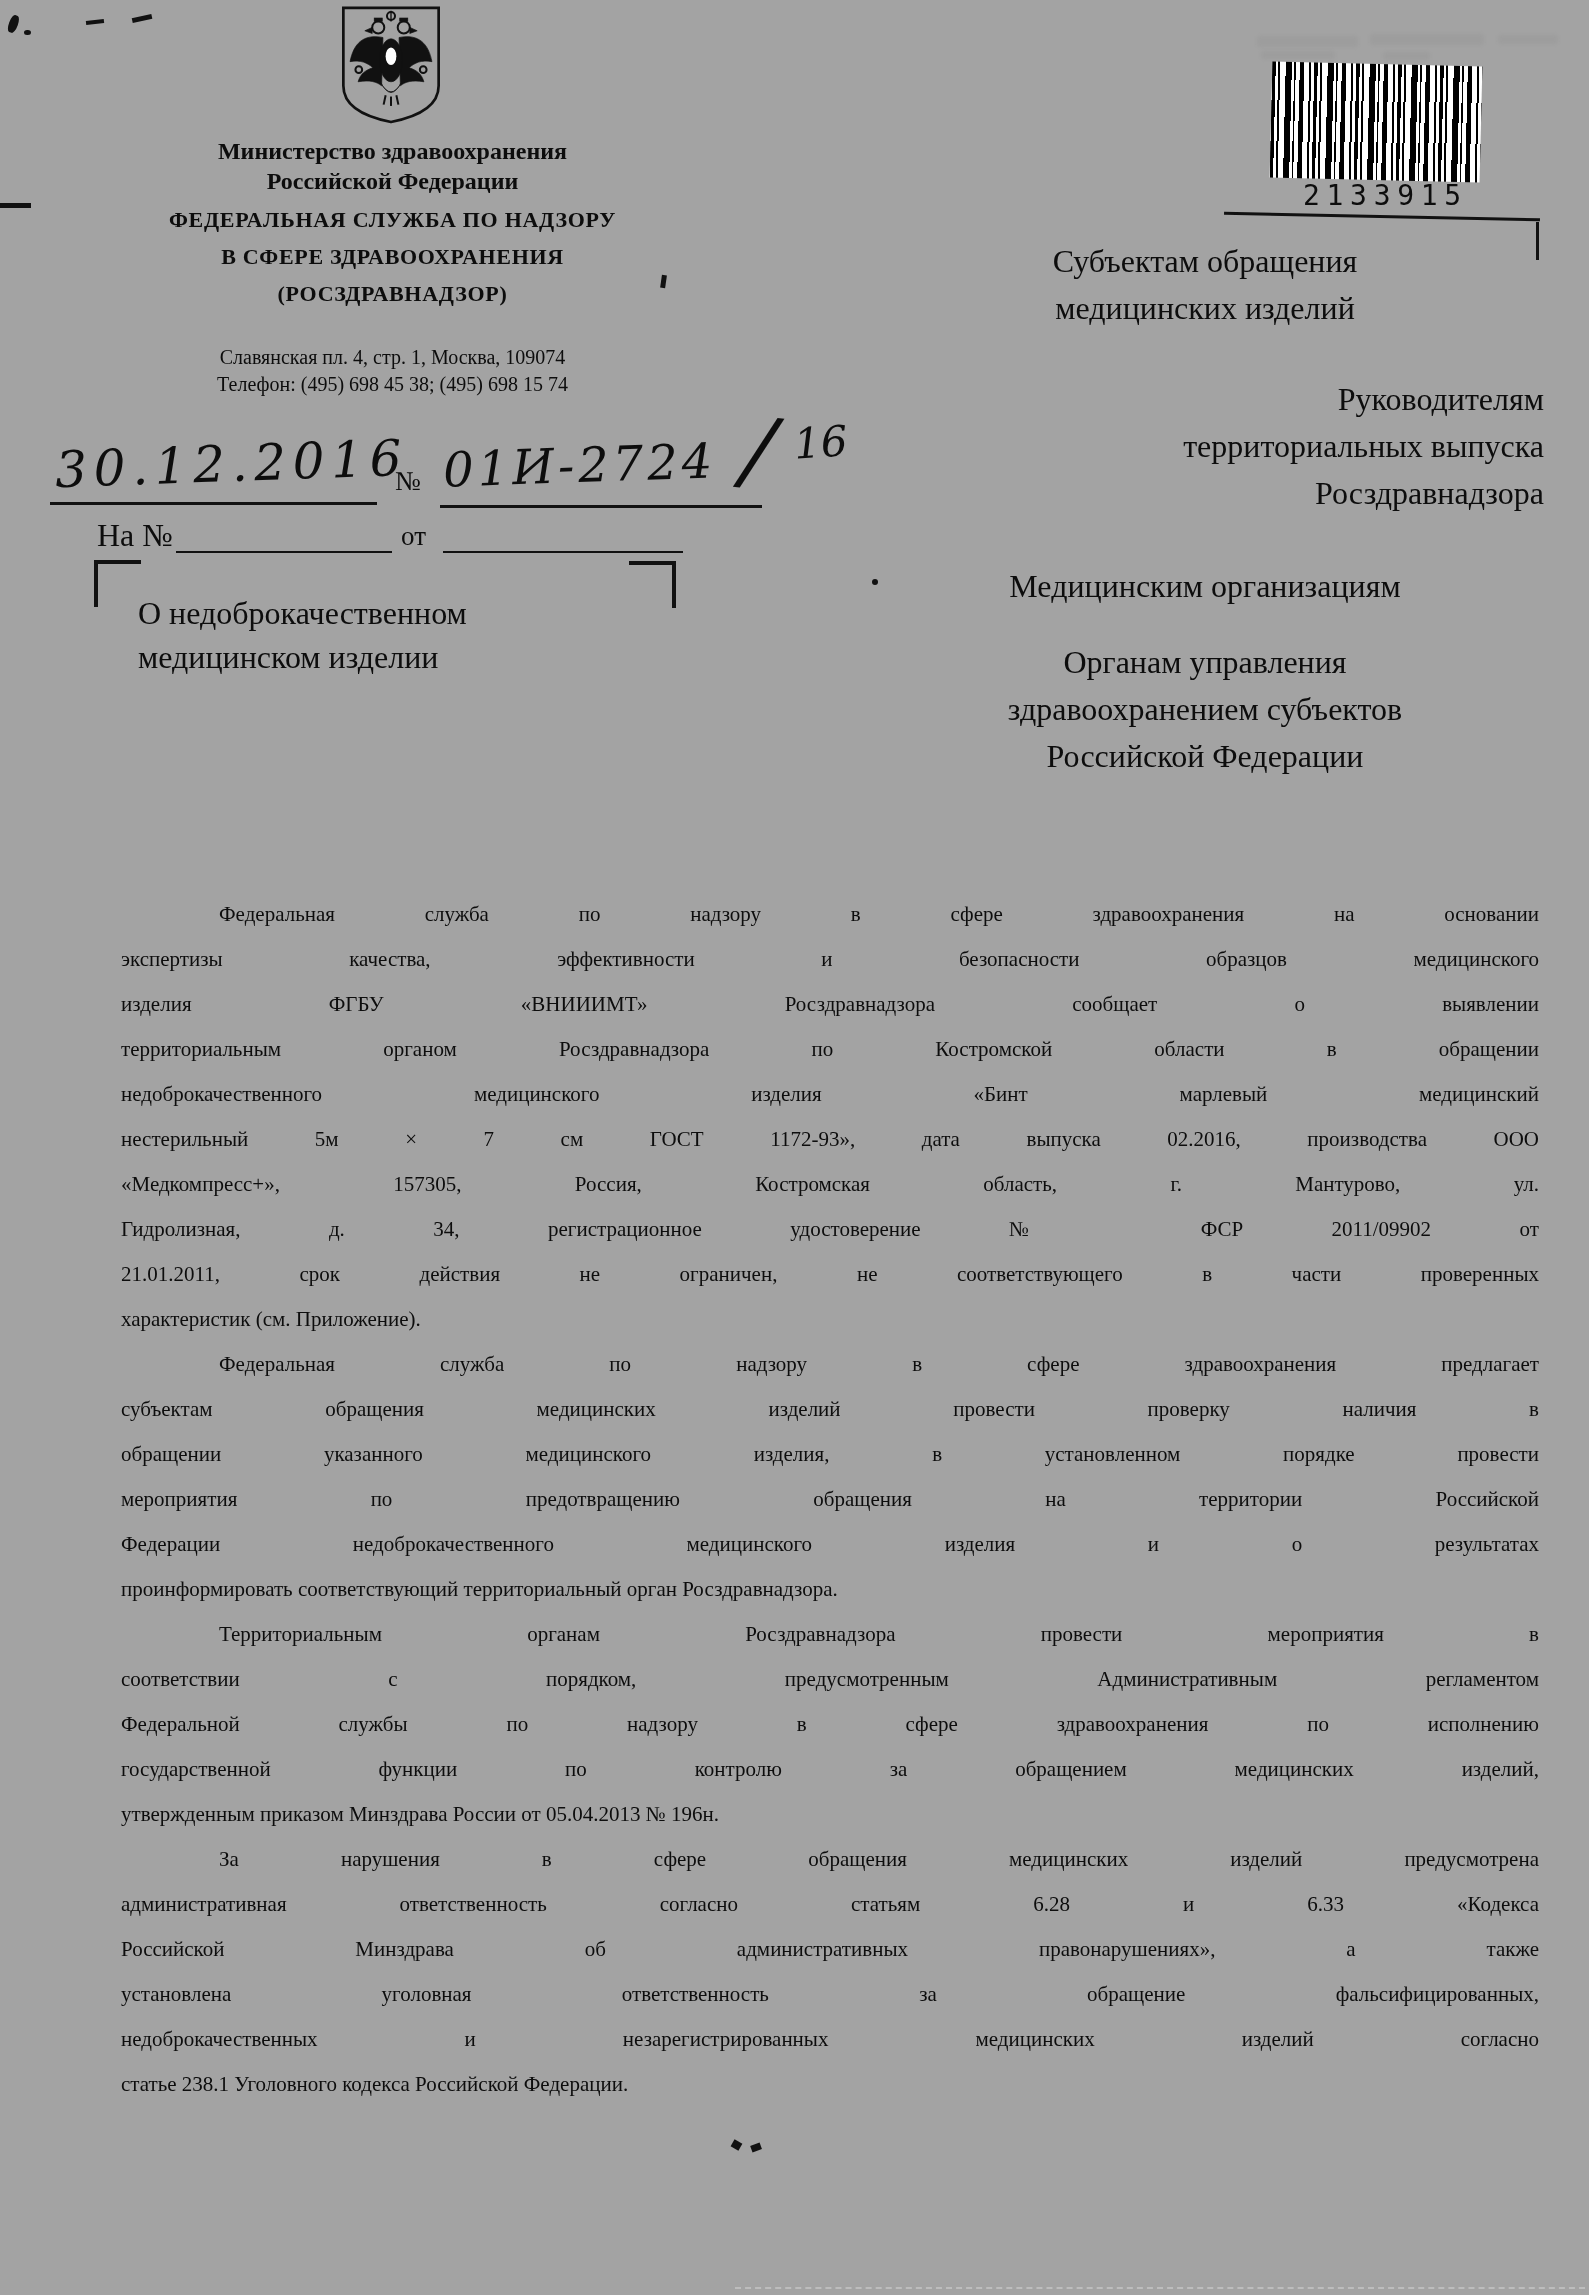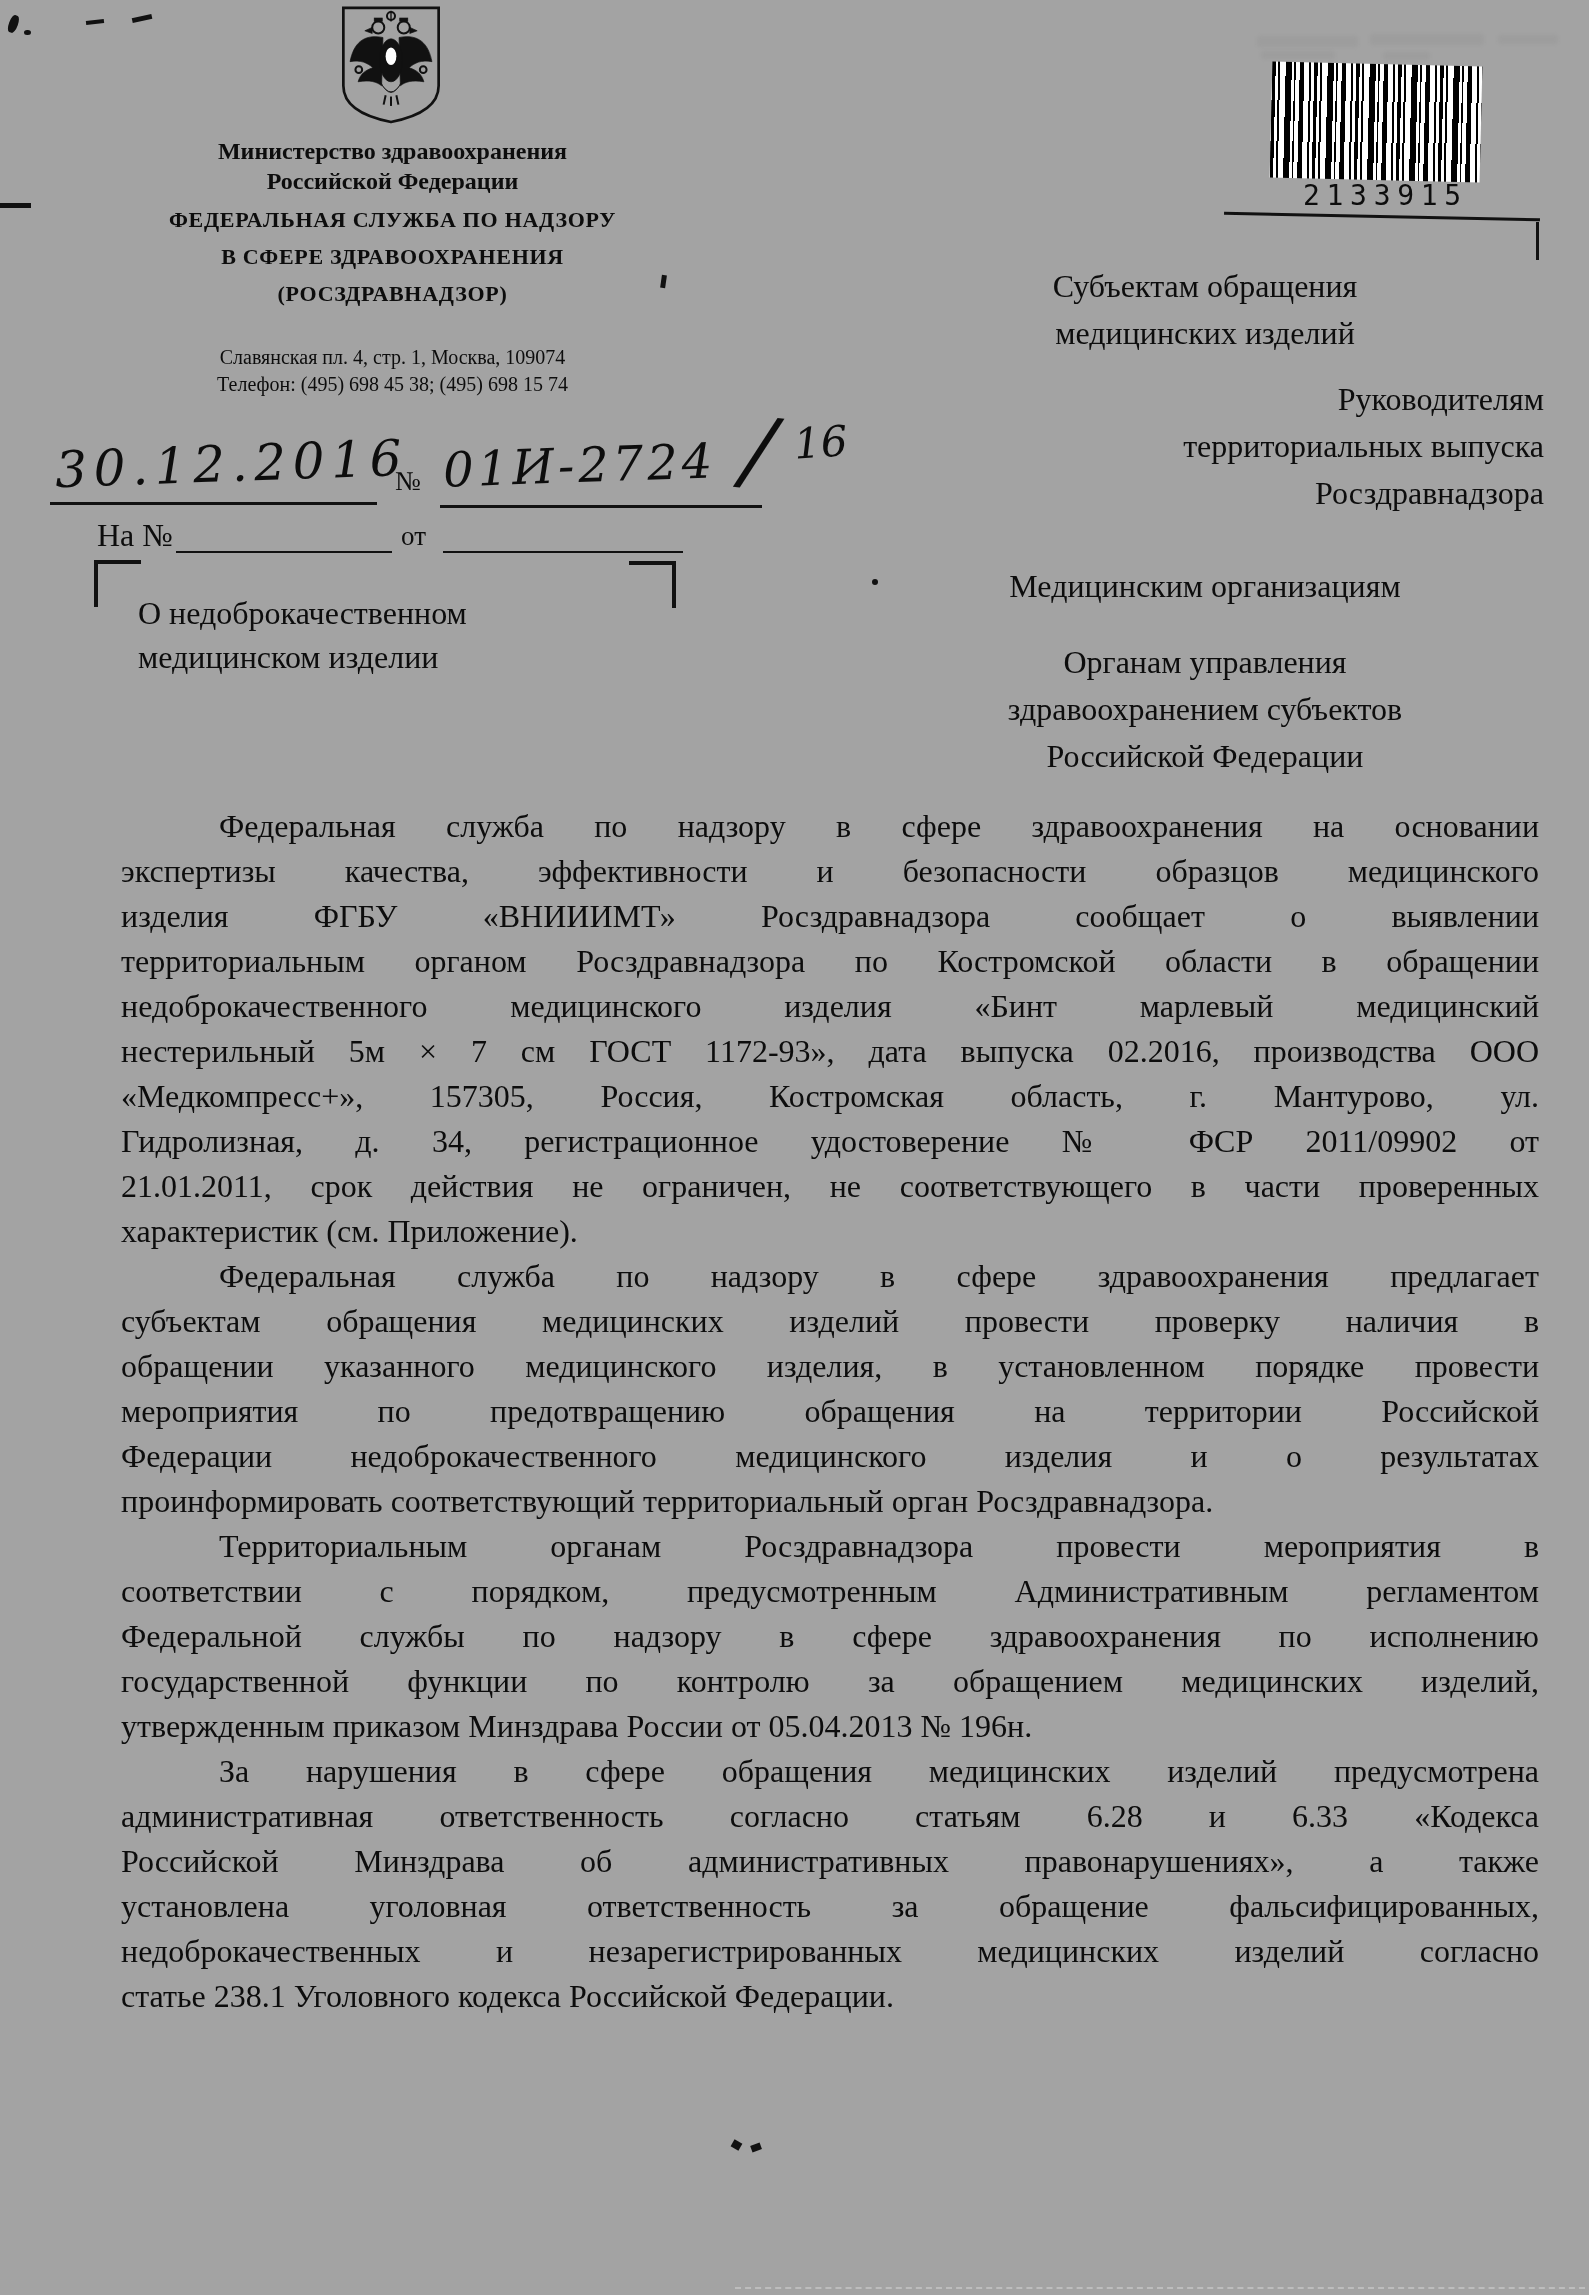--- a/index.html
+++ b/index.html
@@ -44,24 +44,24 @@
         #000 13.4px 19.5px, #fff 19.5px 22px,
         #000 22px 23.5px, #fff 23.5px 27.5px,
         #000 27.5px 32px, #fff 32px 37px,
         #000 37px 39px, #fff 39px 42px);
   }
   .bc-num{left:1303px;top:179px;font-family:"DejaVu Sans Mono",monospace;font-size:28px;letter-spacing:6.7px;}
   .sep-line{left:1224px;top:215px;width:316px;height:3.4px;background:#111;transform:rotate(1.2deg);}
   .sep-tick{left:1536px;top:222px;width:3.4px;height:38px;background:#111;}
   .margin-dash{left:0;top:203px;width:31px;height:4.7px;background:#111;}
   .recip{left:866px;width:678px;text-align:center;font-size:32px;line-height:47px;}
-  .r1{top:238px;margin-top:25px;} .r2{top:376px;text-align:right;} .r3{top:563px;} .r4{top:639px;}
+  .r1{top:238px;} .r2{top:376px;text-align:right;} .r3{top:563px;} .r4{top:639px;}
   .lead-dot{left:872px;top:579px;width:6px;height:6px;background:#111;border-radius:50%;}
   
-  .body-text{left:121px;top:804px;width:1418px;font-size:32px;}
+  .body-text{left:121px;top:892px;width:1418px;font-size:21px;}
   .body-line{line-height:45px;text-align:justify;text-align-last:justify;white-space:normal;}
   .body-line.indent{text-indent:98px;}
   .body-line.para-end{text-align-last:left;}
   
   .speck{background:#111;}
   .sp1{left:9.4px;top:14.8px;width:9.4px;height:17.5px;transform:rotate(20deg);border-radius:40%/60%;}
   .sp2{left:24px;top:29.5px;width:6.7px;height:5.4px;border-radius:50%;}
   .sp3{left:86px;top:20px;width:17.5px;height:4px;transform:rotate(-6deg);}
   .sp4{left:132px;top:16px;width:20px;height:4.7px;transform:rotate(-12deg);}
   .sp5{left:661px;top:275px;width:5.4px;height:13.4px;transform:rotate(8deg);}

